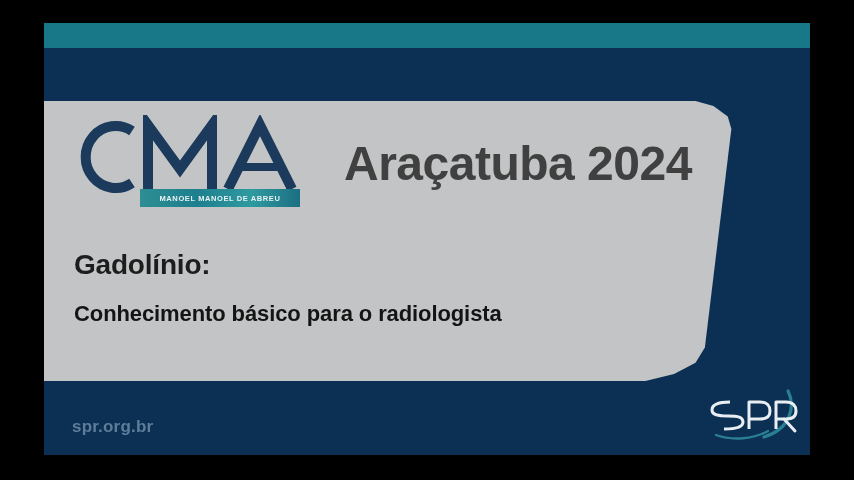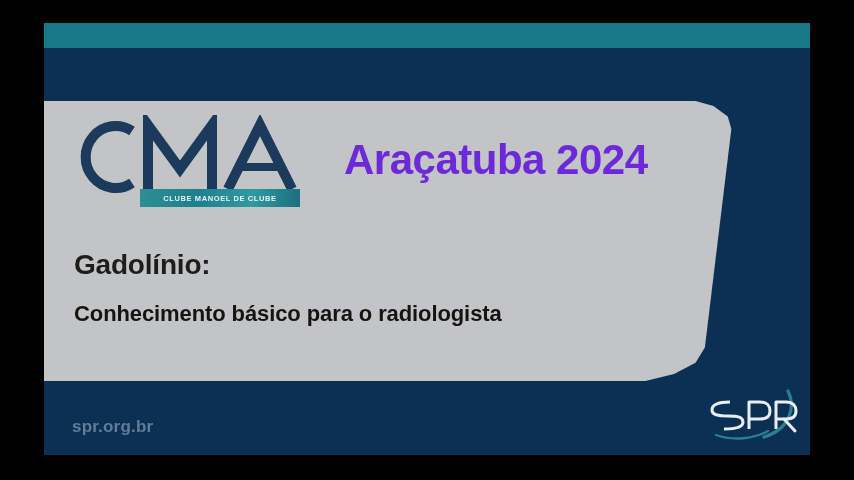--- a/index.html
+++ b/index.html
@@ -98,22 +98,22 @@
     font-weight: 700;
     white-space: nowrap;
     font-family: "Liberation Sans", sans-serif;
   }
 
   
   #event-title {
     position: absolute;
     left: 300px;
     top: 35px;
-    color: #6d28d9;
-    font-size: 42px;
+    color: #404040;
+    font-size: 48px;
     font-weight: bold;
     letter-spacing: -0.5px;
     white-space: nowrap;
     font-family: "Liberation Sans", sans-serif;
   }
 
   
   #lecture-heading {
     position: absolute;
     left: 30px;
@@ -172,21 +172,21 @@
         <svg id="cma-letters" viewBox="0 0 228 80">
 
           <path d="M56 16 A30 31 0 1 0 56 68" fill="none" stroke="#1b3a5c" stroke-width="10" stroke-linecap="butt"></path>
 
           <path d="M72 74 L72 10 L104 54 L136 10 L136 74" fill="none" stroke="#1b3a5c" stroke-width="10" stroke-linejoin="miter" stroke-linecap="butt"></path>
 
           <path d="M152 74 L184 10 L216 74" fill="none" stroke="#1b3a5c" stroke-width="10" stroke-linejoin="miter" stroke-linecap="butt"></path>
           <path d="M166 52 L202 52" fill="none" stroke="#1b3a5c" stroke-width="8"></path>
         </svg>
         <div id="cma-bar">
-          <span id="cma-bar-text">CLUBE MANOEL DE CLUBE</span>
+          <span id="cma-bar-text">MANOEL MANOEL DE ABREU</span>
         </div>
       </div>
 
       <div id="event-title">Araçatuba 2024</div>
 
       <div id="lecture-heading">Gadolínio:</div>
 
       <div id="lecture-subtitle">Conhecimento básico para o radiologista</div>
 
     </div>

